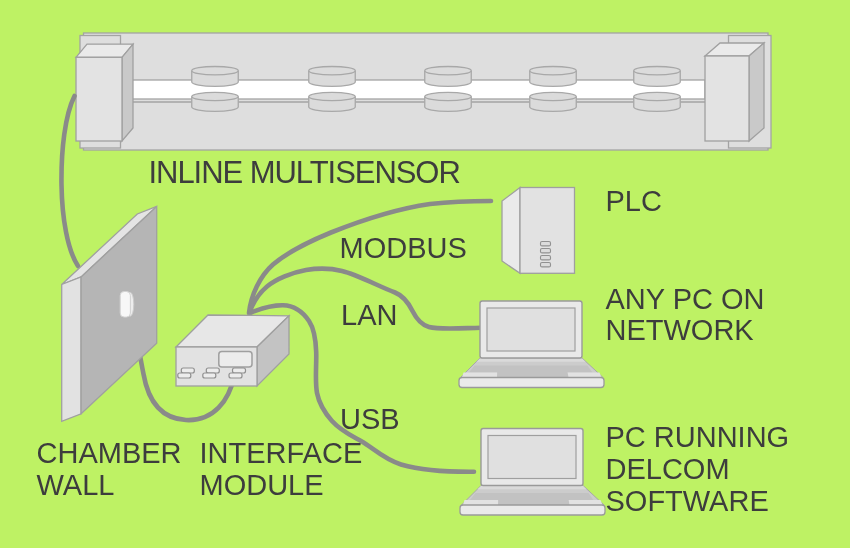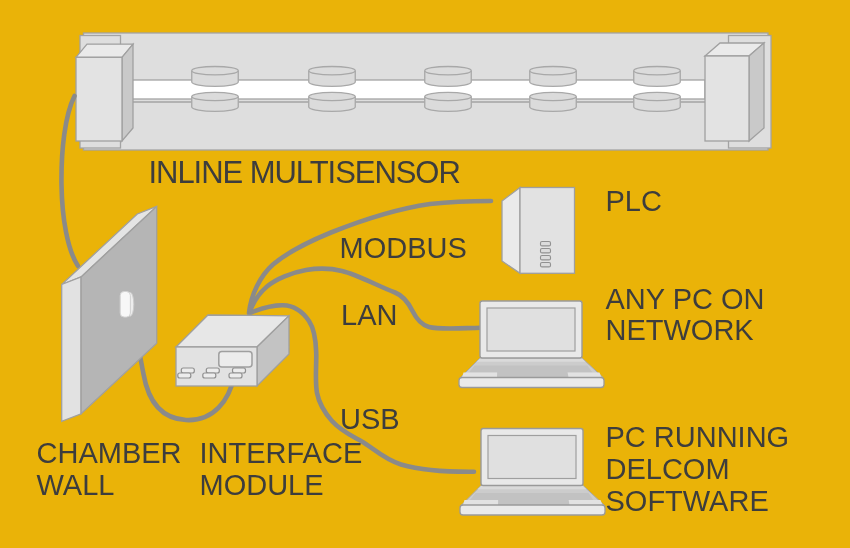--- a/index.html
+++ b/index.html
@@ -1,16 +1,16 @@
 <!DOCTYPE html>
 <html><head>
 <meta charset="utf-8">
 <style>
   html,body{margin:0;padding:0;background:#ffffff;}
-  #stage{position:relative;width:850px;height:548px;overflow:hidden;background:#eab308;}
+  #stage{position:relative;width:850px;height:548px;overflow:hidden;background:#bef264;}
   svg{display:block;}
   text{font-family:"Liberation Sans",sans-serif;fill:#3d3d3d;}
 </style>
 </head>
 <body>
 <div id="stage">
 <svg width="850" height="548" viewBox="0 0 850 548">
 
   <g stroke="#a3a3a3" stroke-width="1.3">
     <rect x="83.5" y="33" width="684.5" height="117" fill="#dedede"></rect>

